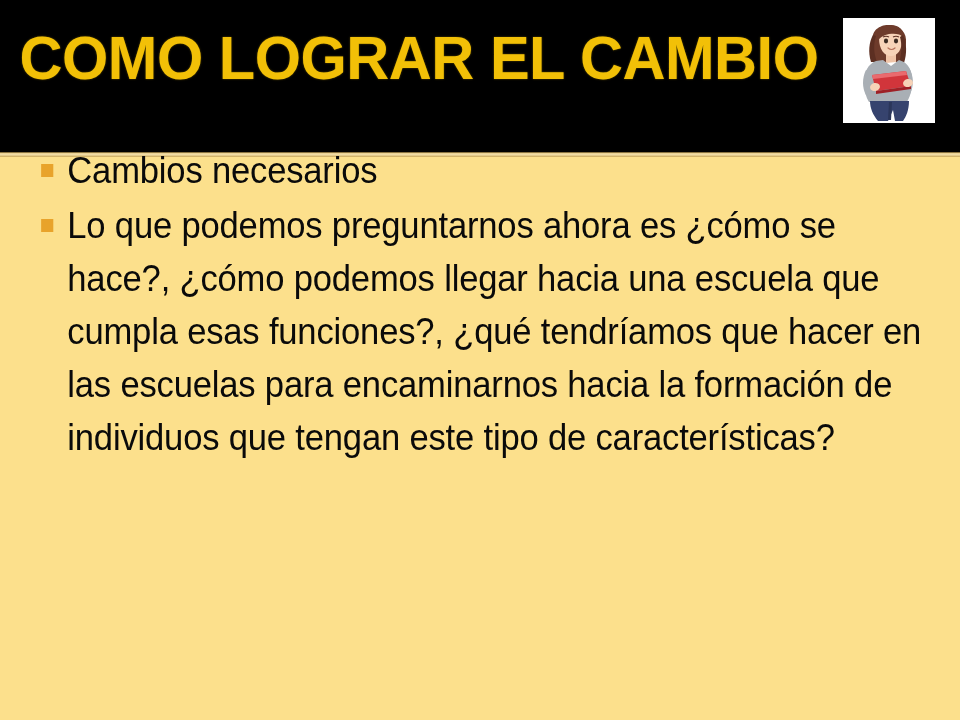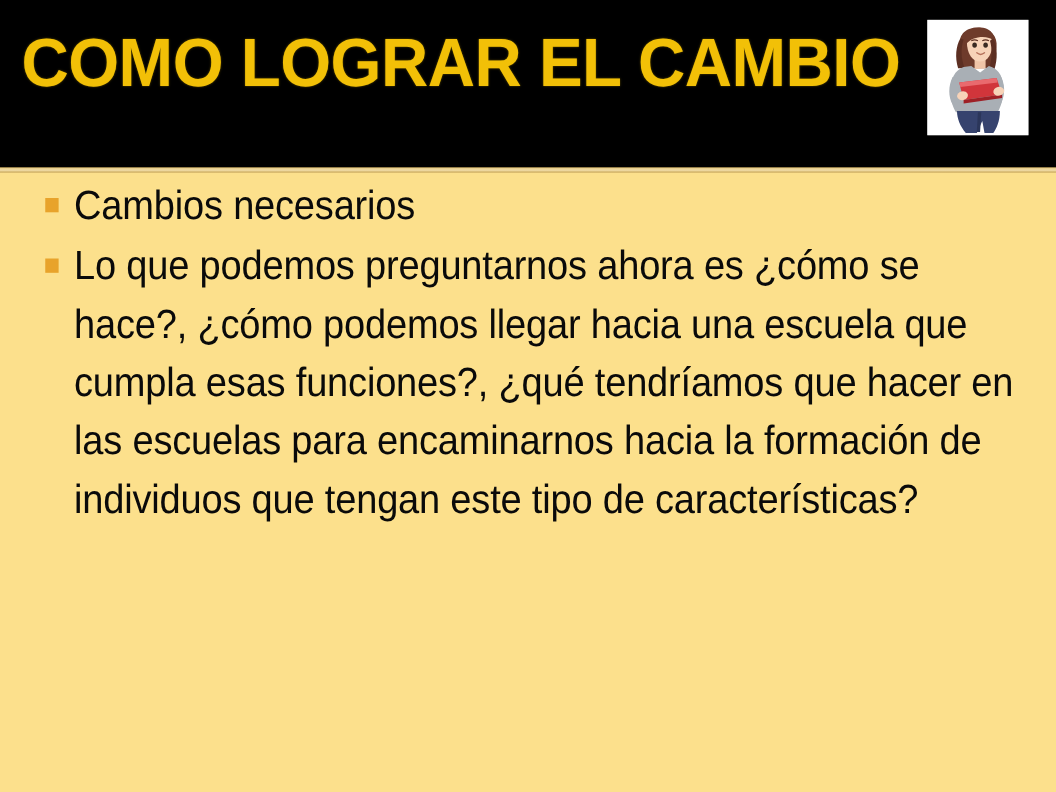--- a/index.html
+++ b/index.html
@@ -72,21 +72,21 @@
     background: linear-gradient(to bottom,
         #8a7340 0%, #8a7340 18%,
         #e8cf8e 20%, #f2dda8 55%,
         #d9bd77 80%, #c9a85e 100%);
   }
 
   
   .body-area {
     position: absolute;
     left: 0;
-    top: 160px;
+    top: 144px;
     width: 960px;
     height: 560px;
   }
   .bullet-list {
     list-style: none;
     margin: 0;
     padding: 0;
   }
   .bullet-item {
     position: relative;

